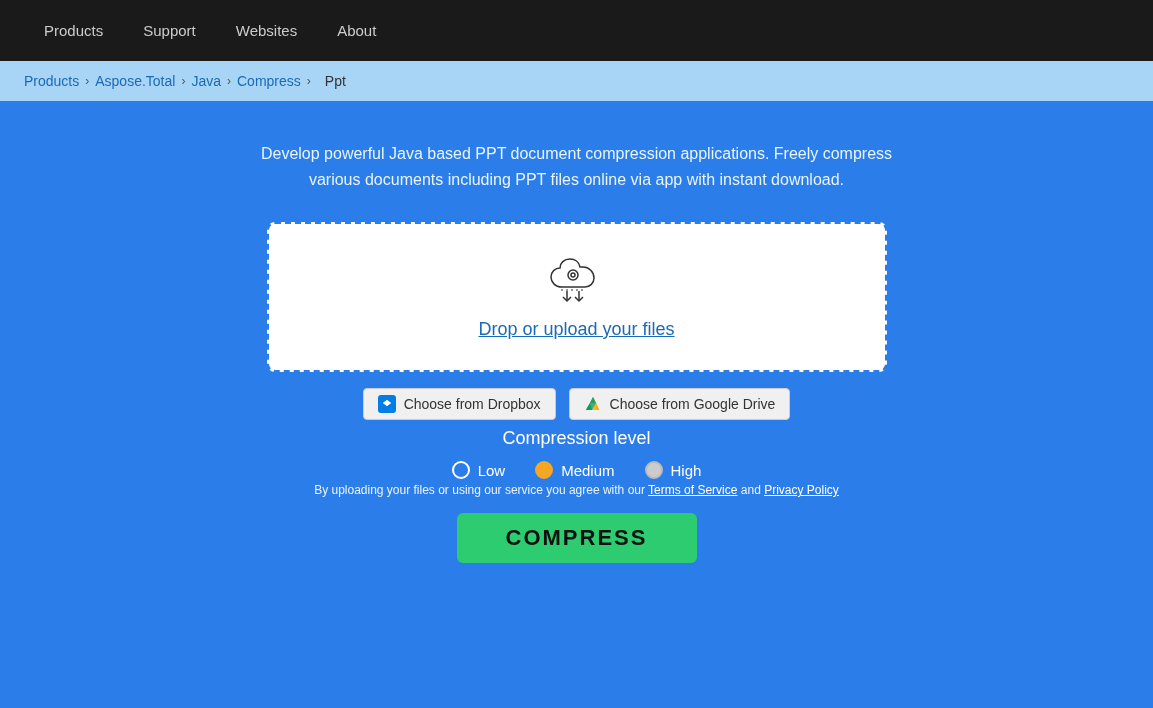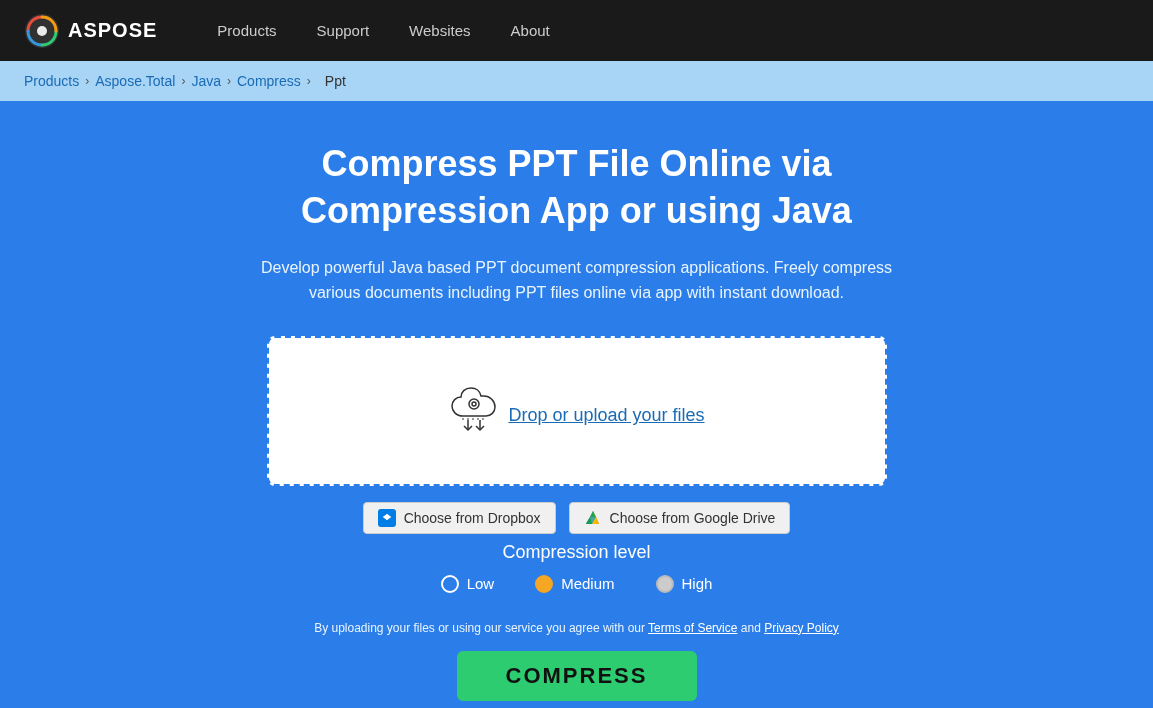--- a/index.html
+++ b/index.html
@@ -123,21 +123,21 @@
     }
 
     
     .upload-box {
       background: #fff;
       border: 2px dashed #2b7de9;
       border-radius: 8px;
       width: 620px;
       min-height: 150px;
       display: flex;
-      flex-direction: row;
+      flex-direction: column;
       align-items: center;
       justify-content: center;
       padding: 30px 20px;
       cursor: pointer;
       position: relative;
     }
 
     .upload-icon svg {
       width: 60px;
       height: 50px;
@@ -175,23 +175,23 @@
     
     .compression-label {
       color: #fff;
       font-size: 18px;
       margin-top: 8px;
       margin-bottom: 12px;
     }
 
     .radio-group {
       display: flex;
-      gap: 41px;
-      align-items: center;
-      margin-bottom: 28px;
+      gap: 30px;
+      align-items: center;
+      margin-bottom: 4px;
     }
 
     .radio-option {
       display: flex;
       align-items: center;
       gap: 8px;
       color: #fff;
       font-size: 15px;
       cursor: pointer;
     }
@@ -240,32 +240,20 @@
       cursor: pointer;
       display: flex;
       align-items: center;
       justify-content: center;
     }
   </style>
 </head>
 <body>
 
 <nav>
-  <div class="nav-logo">
-
-    <svg class="logo-icon" viewBox="0 0 36 36">
-      <circle cx="18" cy="18" r="17" fill="#fff" opacity="0.1"></circle>
-      <path d="M18 4 C10 4, 4 10, 4 18" stroke="#e74c3c" stroke-width="3" fill="none" stroke-linecap="round"></path>
-      <path d="M4 18 C4 26, 10 32, 18 32" stroke="#3498db" stroke-width="3" fill="none" stroke-linecap="round"></path>
-      <path d="M18 32 C26 32, 32 26, 32 18" stroke="#2ecc71" stroke-width="3" fill="none" stroke-linecap="round"></path>
-      <path d="M32 18 C32 10, 26 4, 18 4" stroke="#f39c12" stroke-width="3" fill="none" stroke-linecap="round"></path>
-      <circle cx="18" cy="18" r="5" fill="#fff" opacity="0.9"></circle>
-    </svg>
-    <span class="logo-text">ASPOSE</span>
-  </div>
   <div class="nav-links">
     <a class="nav-link">Products</a>
     <a class="nav-link">Support</a>
     <a class="nav-link">Websites</a>
     <a class="nav-link">About</a>
   </div>
 </nav>
 
 <div class="breadcrumb-bar">
   <a class="breadcrumb-link">Products</a>
@@ -273,21 +261,20 @@
   <a class="breadcrumb-link">Aspose.Total</a>
   <span class="breadcrumb-sep">›</span>
   <a class="breadcrumb-link">Java</a>
   <span class="breadcrumb-sep">›</span>
   <a class="breadcrumb-link">Compress</a>
   <span class="breadcrumb-sep">›</span>
   <span class="breadcrumb-current">Ppt</span>
 </div>
 
 <main class="main">
-  <h1 class="page-title">Compress PPT File Online via Compression App or using Java</h1>
   <p class="page-subtitle">Develop powerful Java based PPT document compression applications. Freely compress various documents including PPT files online via app with instant download.</p>
 
   <div class="upload-box">
     <div class="upload-icon">
       <svg width="60" height="50" viewBox="0 0 60 50" fill="none" stroke="#333" stroke-width="1.5">
 
         <path d="M15 32 C8 32, 4 27, 4 22 C4 17, 8 13, 13 13 C13 8, 17 4, 23 4 C28 4, 32 7, 33 12 C34 12, 35 12, 36 12 C42 12, 47 17, 47 23 C47 28, 43 32, 38 32 Z" stroke="#333" fill="none" stroke-width="1.5"></path>
 
         <circle cx="26" cy="20" r="5" stroke="#333" fill="none" stroke-width="1.5"></circle>
         <circle cx="26" cy="20" r="2" stroke="#333" fill="none" stroke-width="1.5"></circle>

